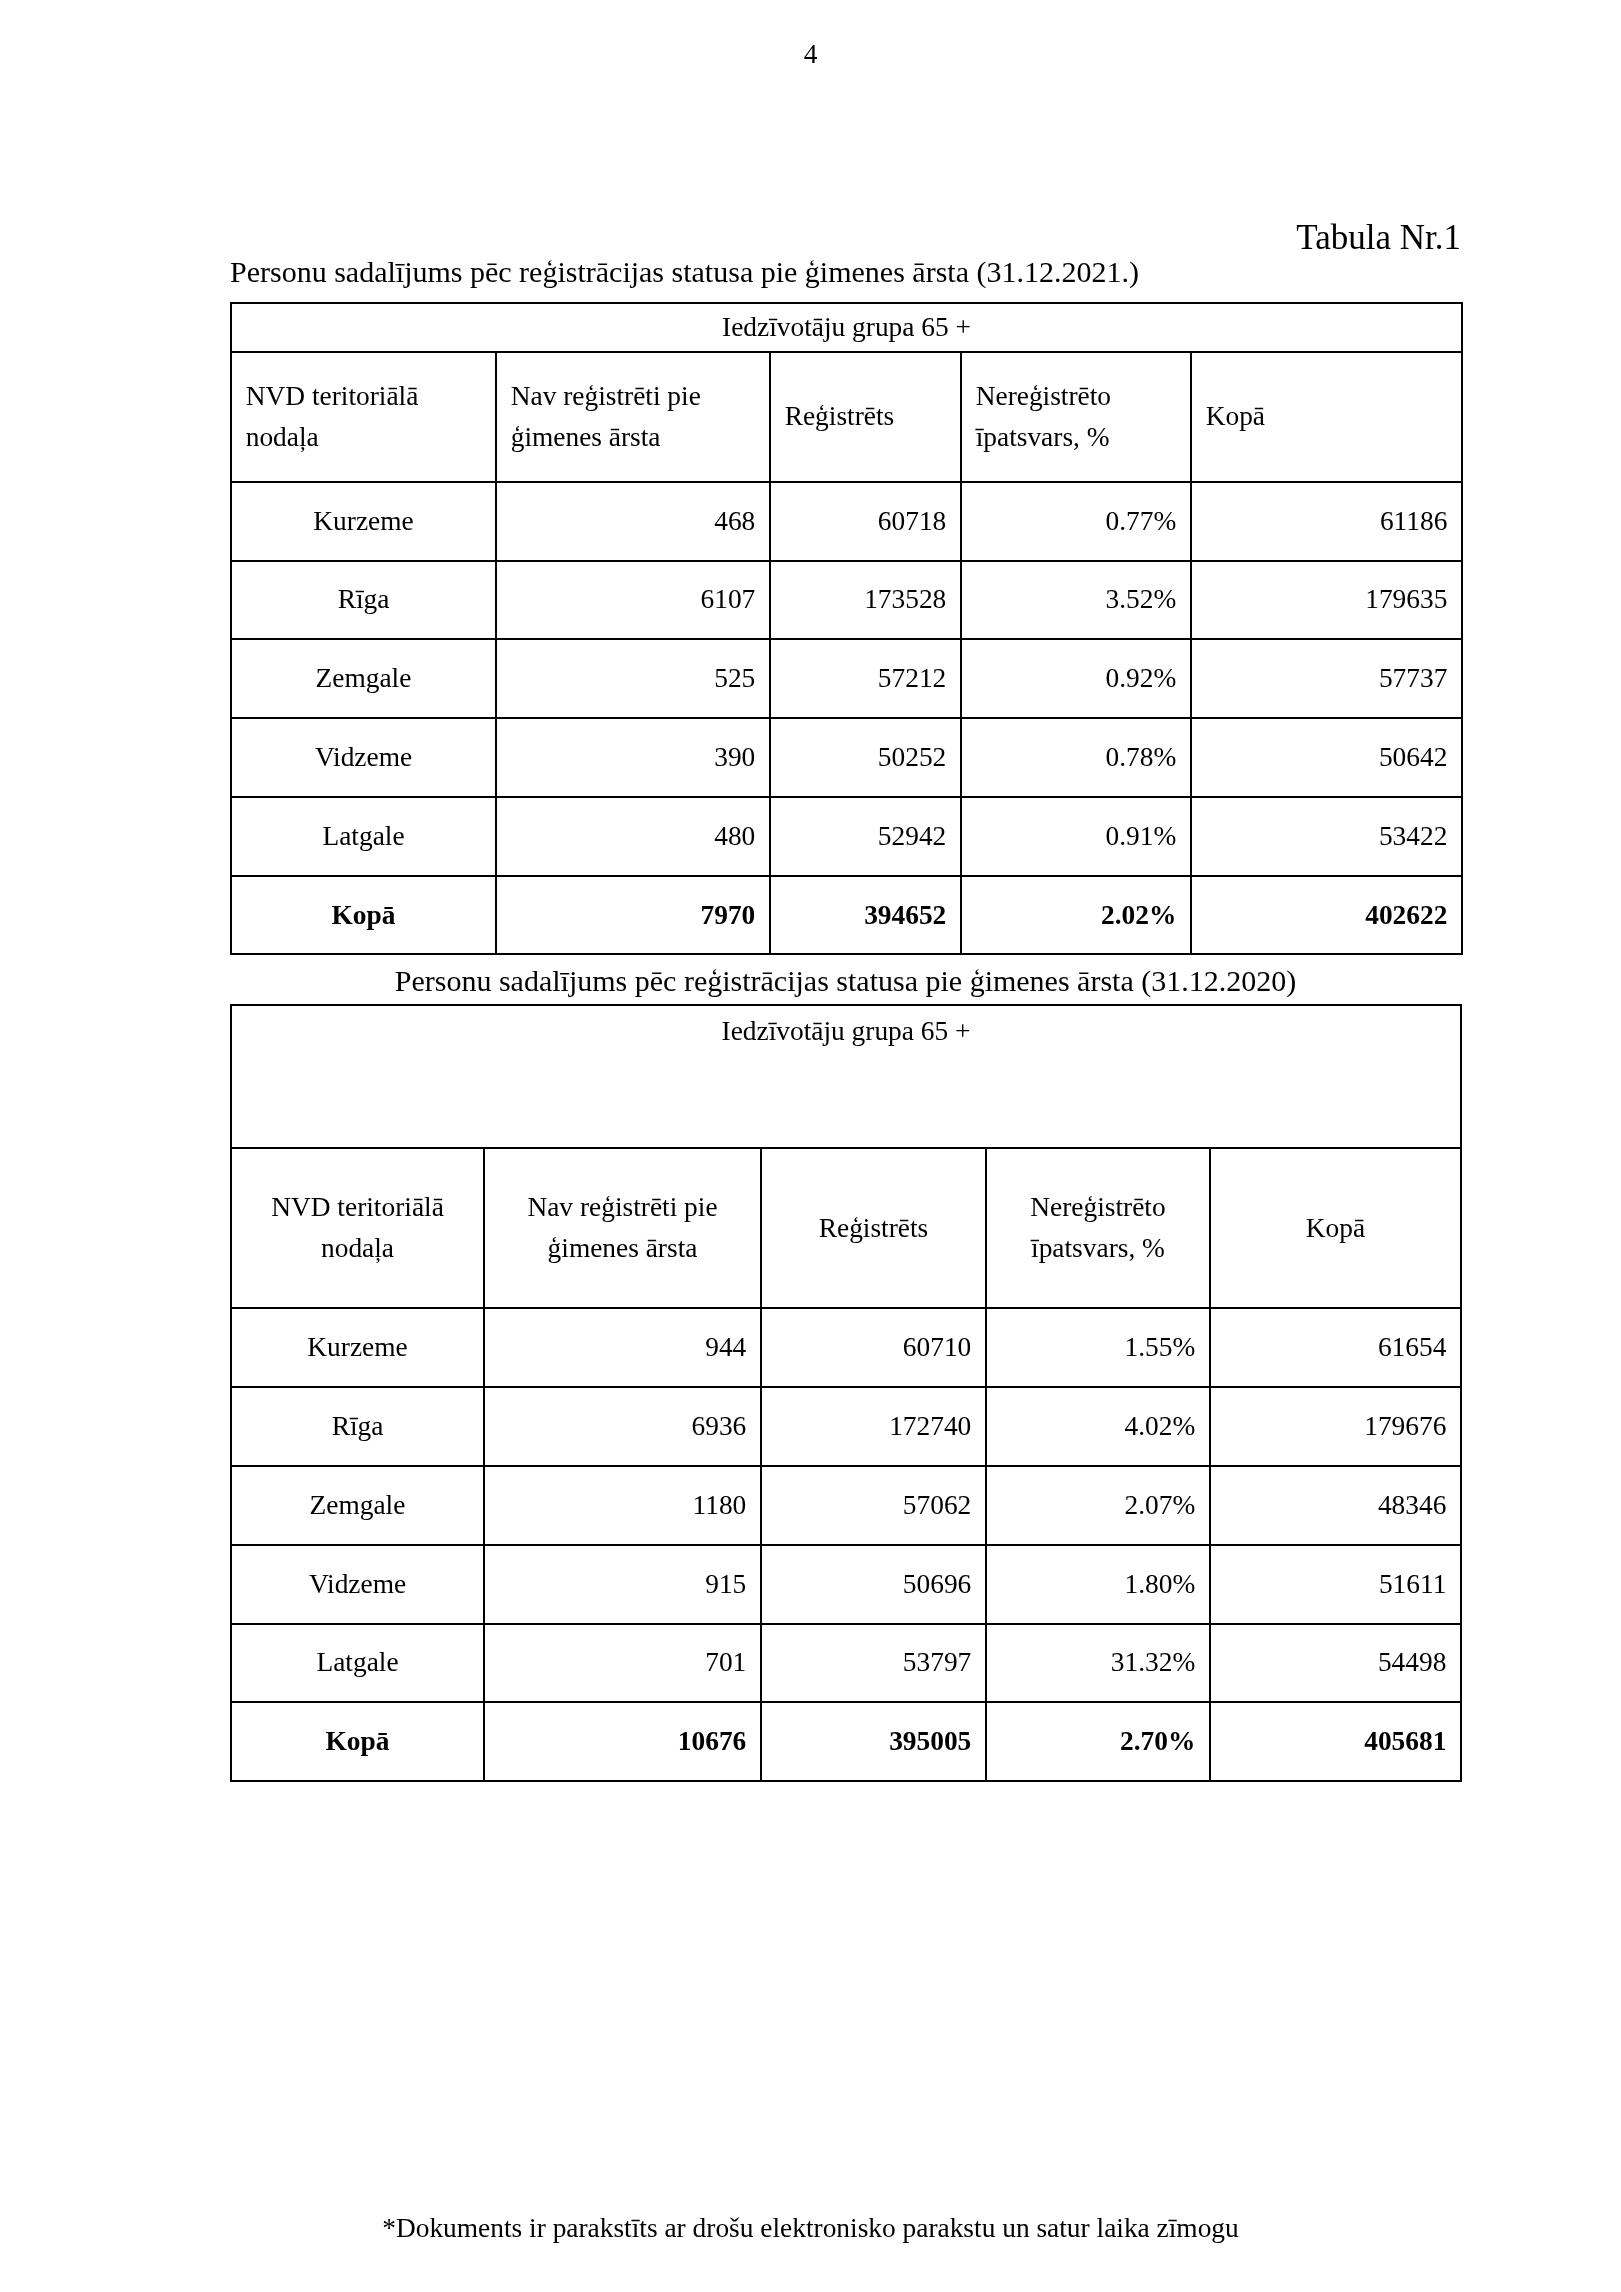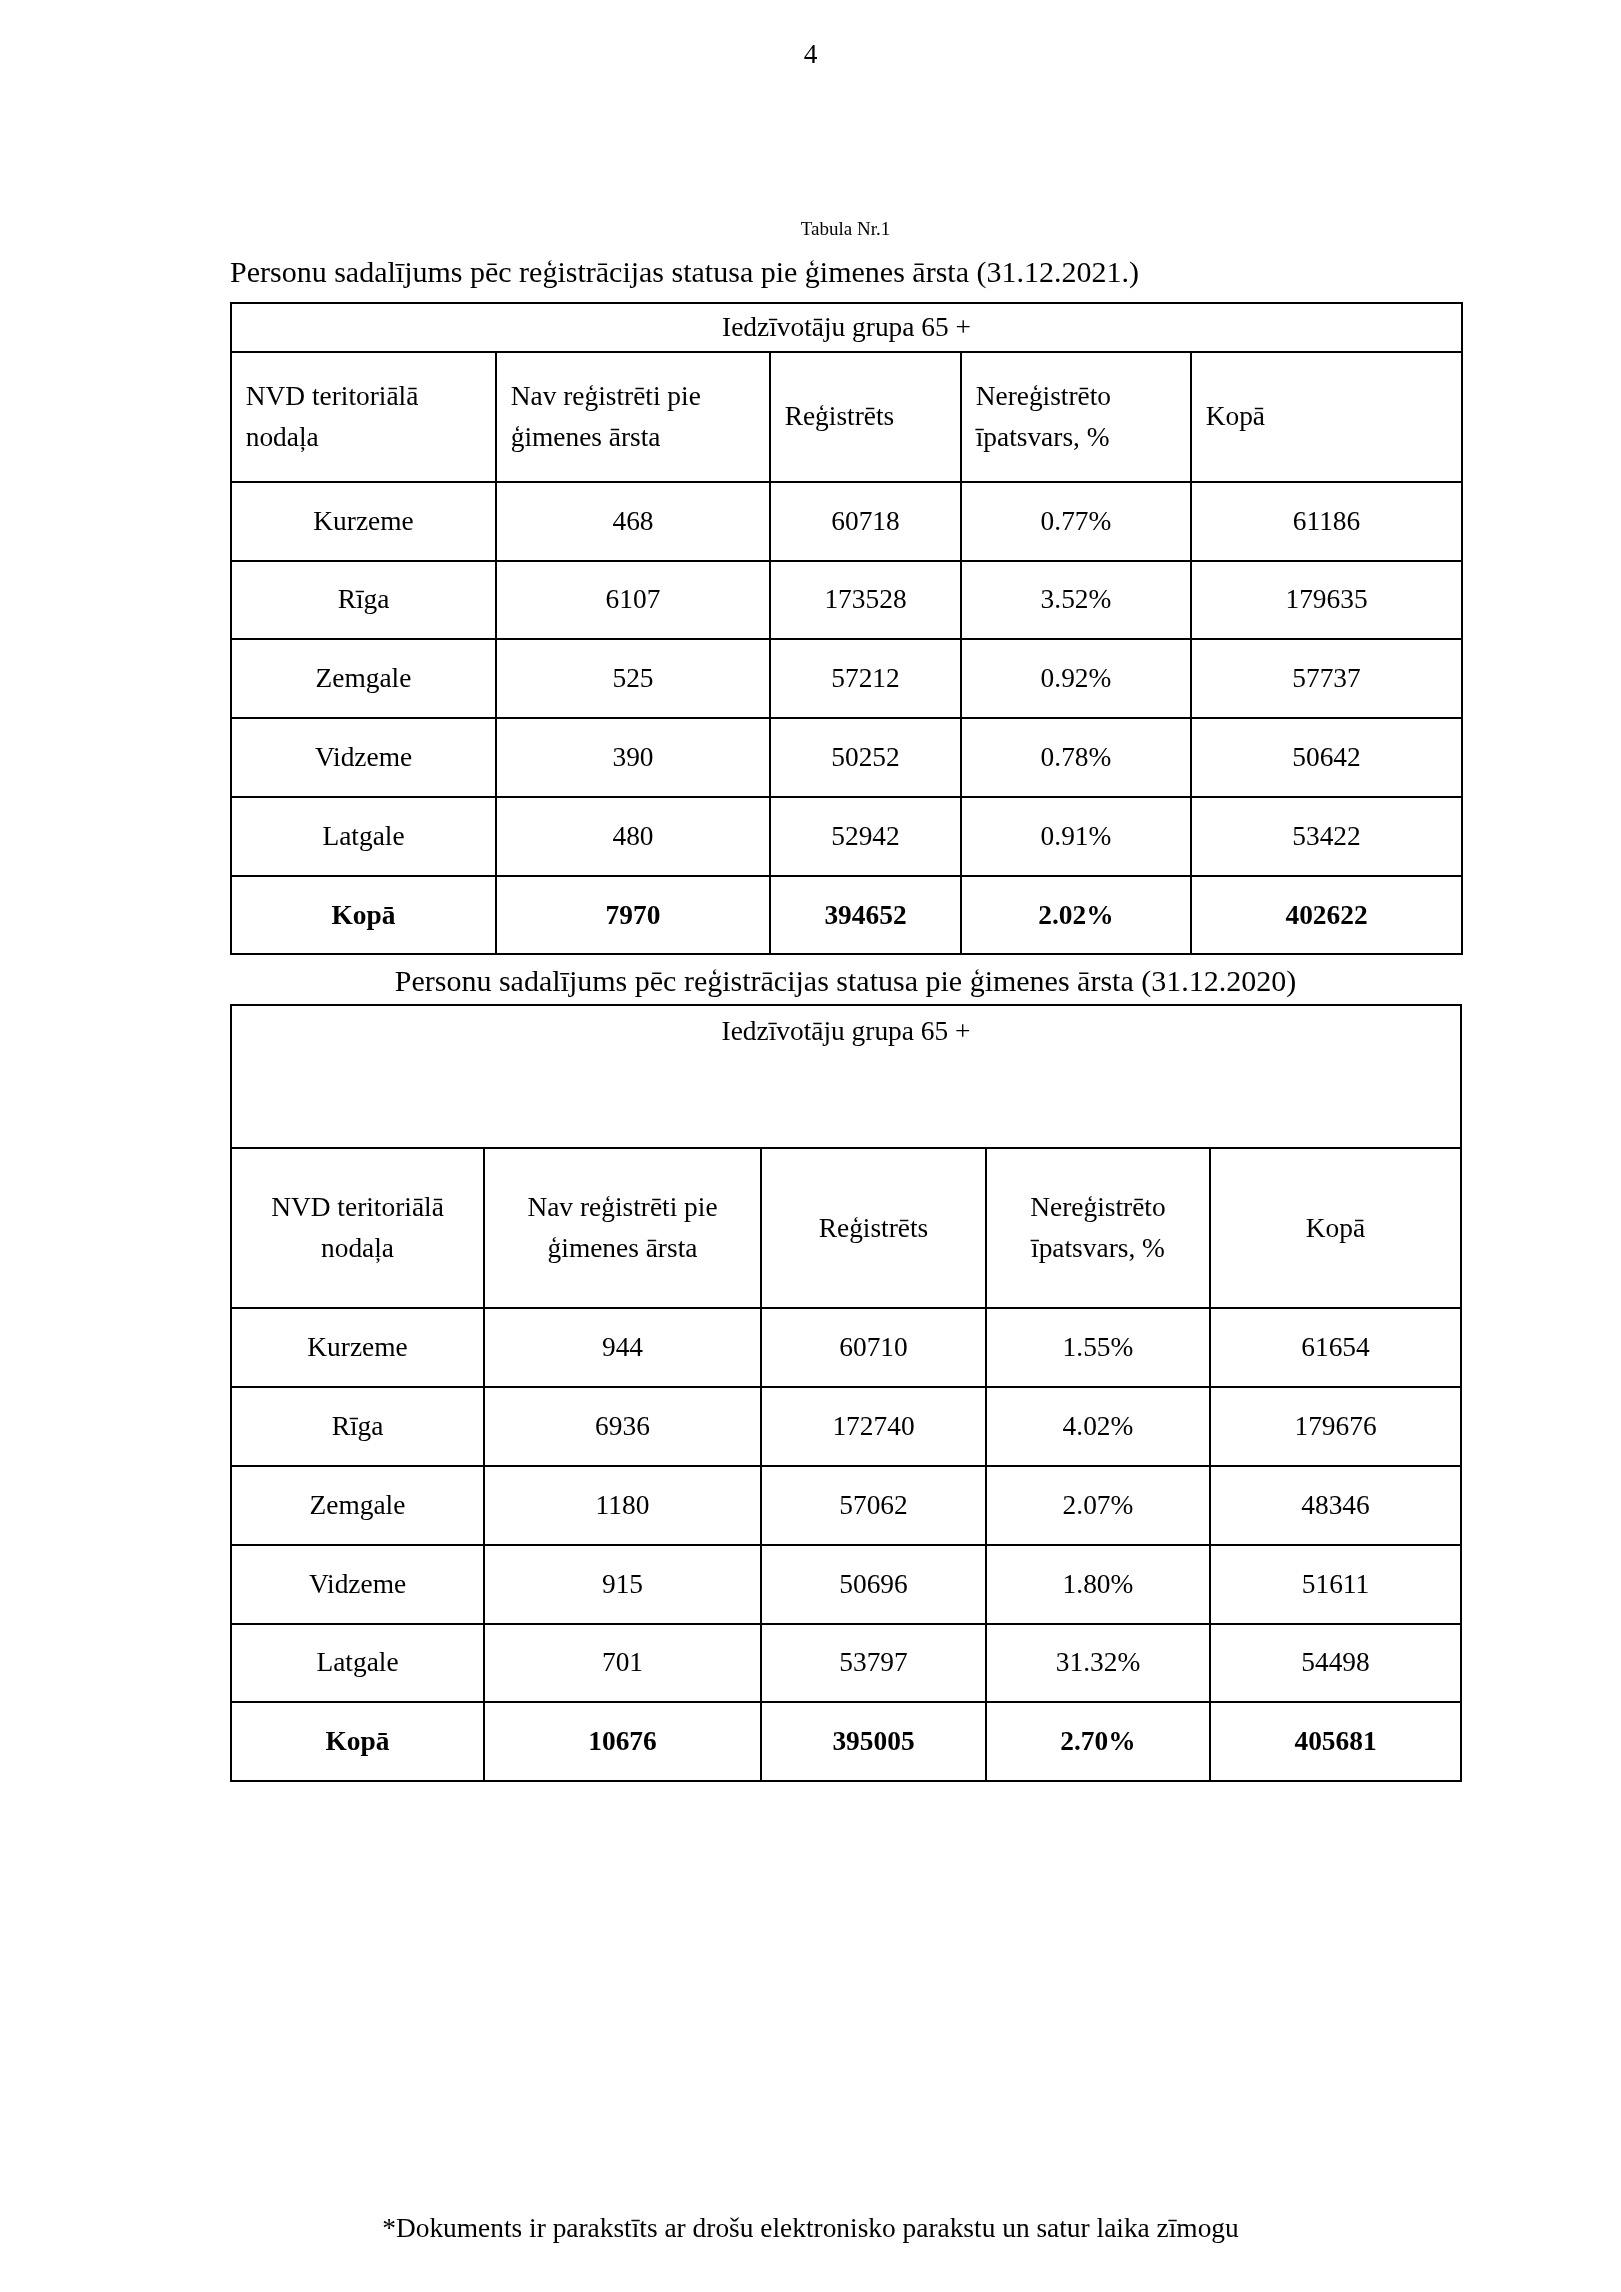--- a/index.html
+++ b/index.html
@@ -21,22 +21,22 @@
     top: 39px;
     left: 0;
     width: 100%;
     text-align: center;
     font-size: 27.4px;
   }
   .caption {
     position: absolute;
     left: 230px;
     width: 1231px;
-    text-align: center;
-    font-size: 19px;
+    text-align: right;
+    font-size: 35px;
   }
   .caption-1 { top: 218px; }
   .caption-2 { top: 929px; }
   .title {
     position: absolute;
     left: 230px;
     width: 1231px;
     font-size: 30px;
   }
   .title-1 { top: 255px; text-align: left; }
@@ -80,21 +80,21 @@
   }
   .tbl-2 .head-row th {
     height: 147px;
     text-align: center;
     vertical-align: middle;
     line-height: 1.5;
   }
   
   .tbl .data-row td { height: 65px; vertical-align: middle; }
   .tbl .data-row td.c0 { text-align: center; }
-  .tbl .data-row td.num { text-align: center; margin-top: 23px; }
+  .tbl .data-row td.num { text-align: right; margin-top: 23px; }
   .tbl .total-row td { font-weight: bold; }
   .footer-note {
     position: absolute;
     top: 2213px;
     left: 0;
     width: 100%;
     text-align: center;
     font-size: 27.4px;
   }
 </style>

